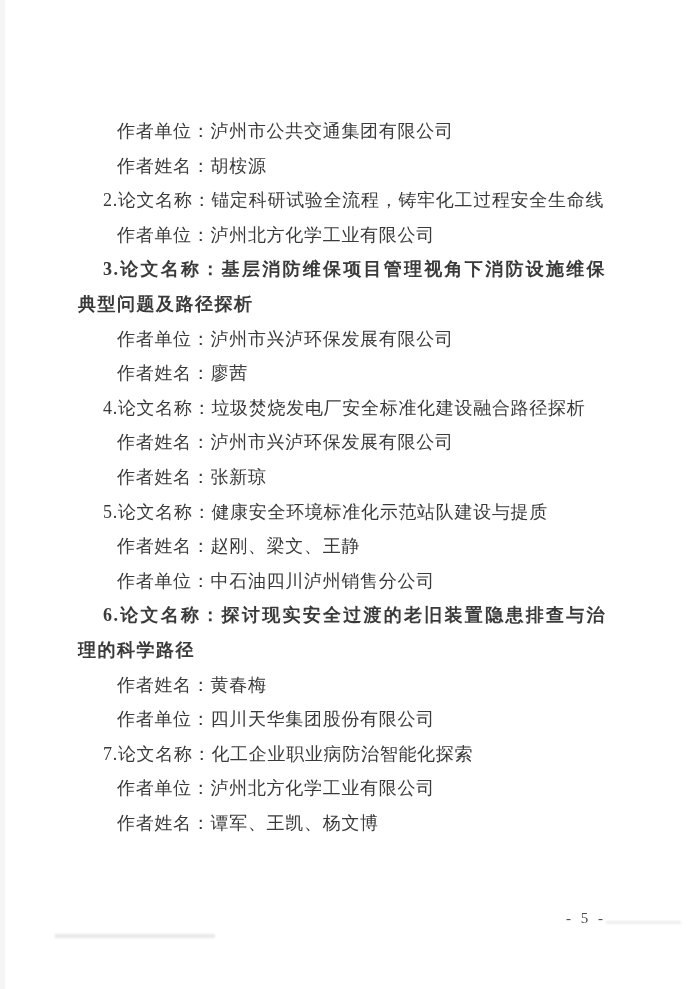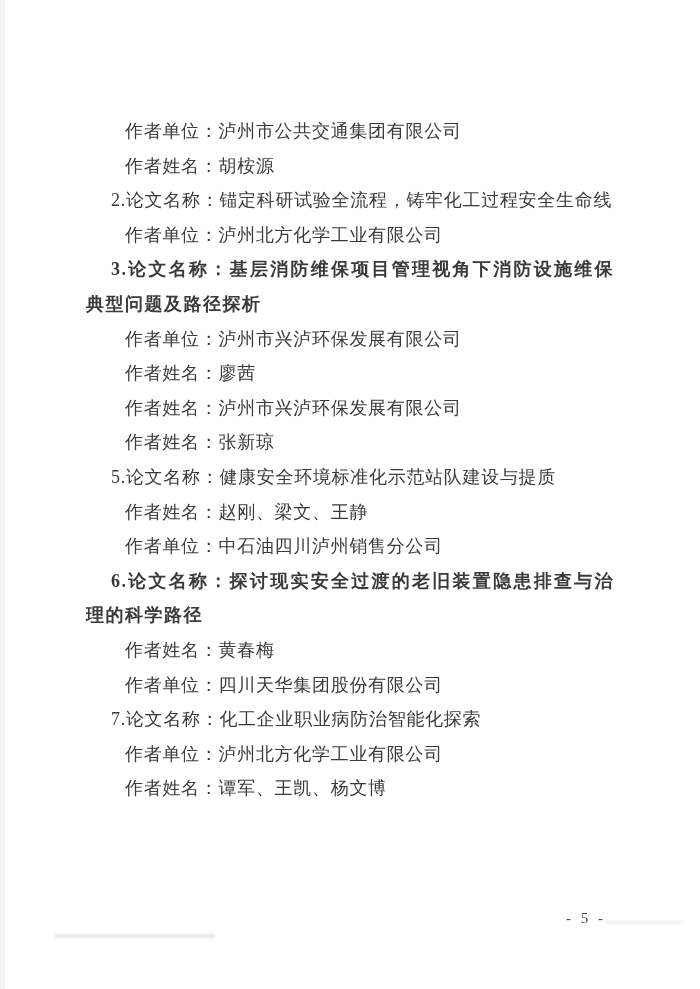--- a/index.html
+++ b/index.html
@@ -35,21 +35,21 @@
   }
   .scan-streak-bottom-right {
     position: absolute;
     left: 606px; top: 921px;
     width: 75px; height: 3px;
     background: rgba(185,185,185,0.25);
     filter: blur(1px);
   }
   .body-text {
     position: absolute;
-    left: 86px;
+    left: 78px;
     top: 114px;
     width: 528px;
     font-size: 18px;
     line-height: 34.6px;
     color: #3a3a3a;
     letter-spacing: 0.7px;
   }
   .body-text p {
     margin: 0;
     text-align: justify;
@@ -82,20 +82,21 @@
   <div class="scan-edge-left"></div>
 
   <div class="body-text">
     <p>作者单位：泸州市公共交通集团有限公司</p>
     <p>作者姓名：胡桉源</p>
     <p class="numbered">2.论文名称：锚定科研试验全流程，铸牢化工过程安全生命线</p>
     <p>作者单位：泸州北方化学工业有限公司</p>
     <p class="numbered stretch">3.论文名称：基层消防维保项目管理视角下消防设施维保典型问题及路径探析</p>
     <p>作者单位：泸州市兴泸环保发展有限公司</p>
     <p>作者姓名：廖茜</p>
+    <p class="numbered">4.论文名称：垃圾焚烧发电厂安全标准化建设融合路径探析</p>
     <p>作者姓名：泸州市兴泸环保发展有限公司</p>
     <p>作者姓名：张新琼</p>
     <p class="numbered">5.论文名称：健康安全环境标准化示范站队建设与提质</p>
     <p>作者姓名：赵刚、梁文、王静</p>
     <p>作者单位：中石油四川泸州销售分公司</p>
     <p class="numbered stretch">6.论文名称：探讨现实安全过渡的老旧装置隐患排查与治理的科学路径</p>
     <p>作者姓名：黄春梅</p>
     <p>作者单位：四川天华集团股份有限公司</p>
     <p class="numbered">7.论文名称：化工企业职业病防治智能化探索</p>
     <p>作者单位：泸州北方化学工业有限公司</p>

